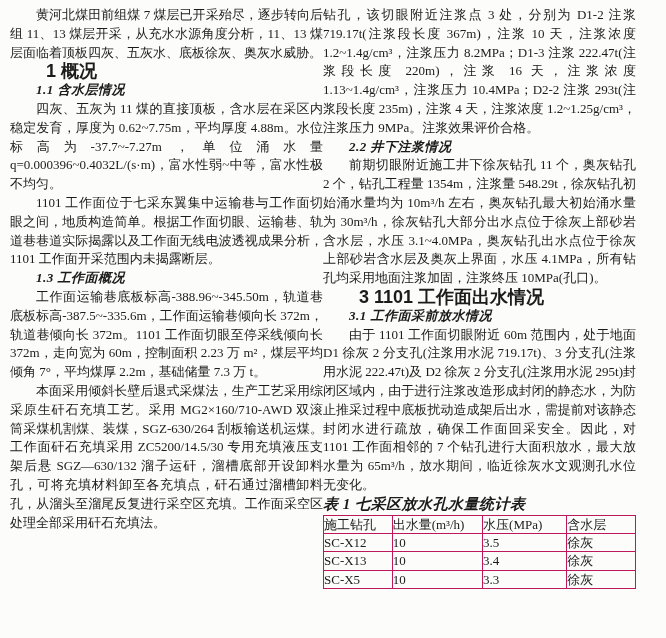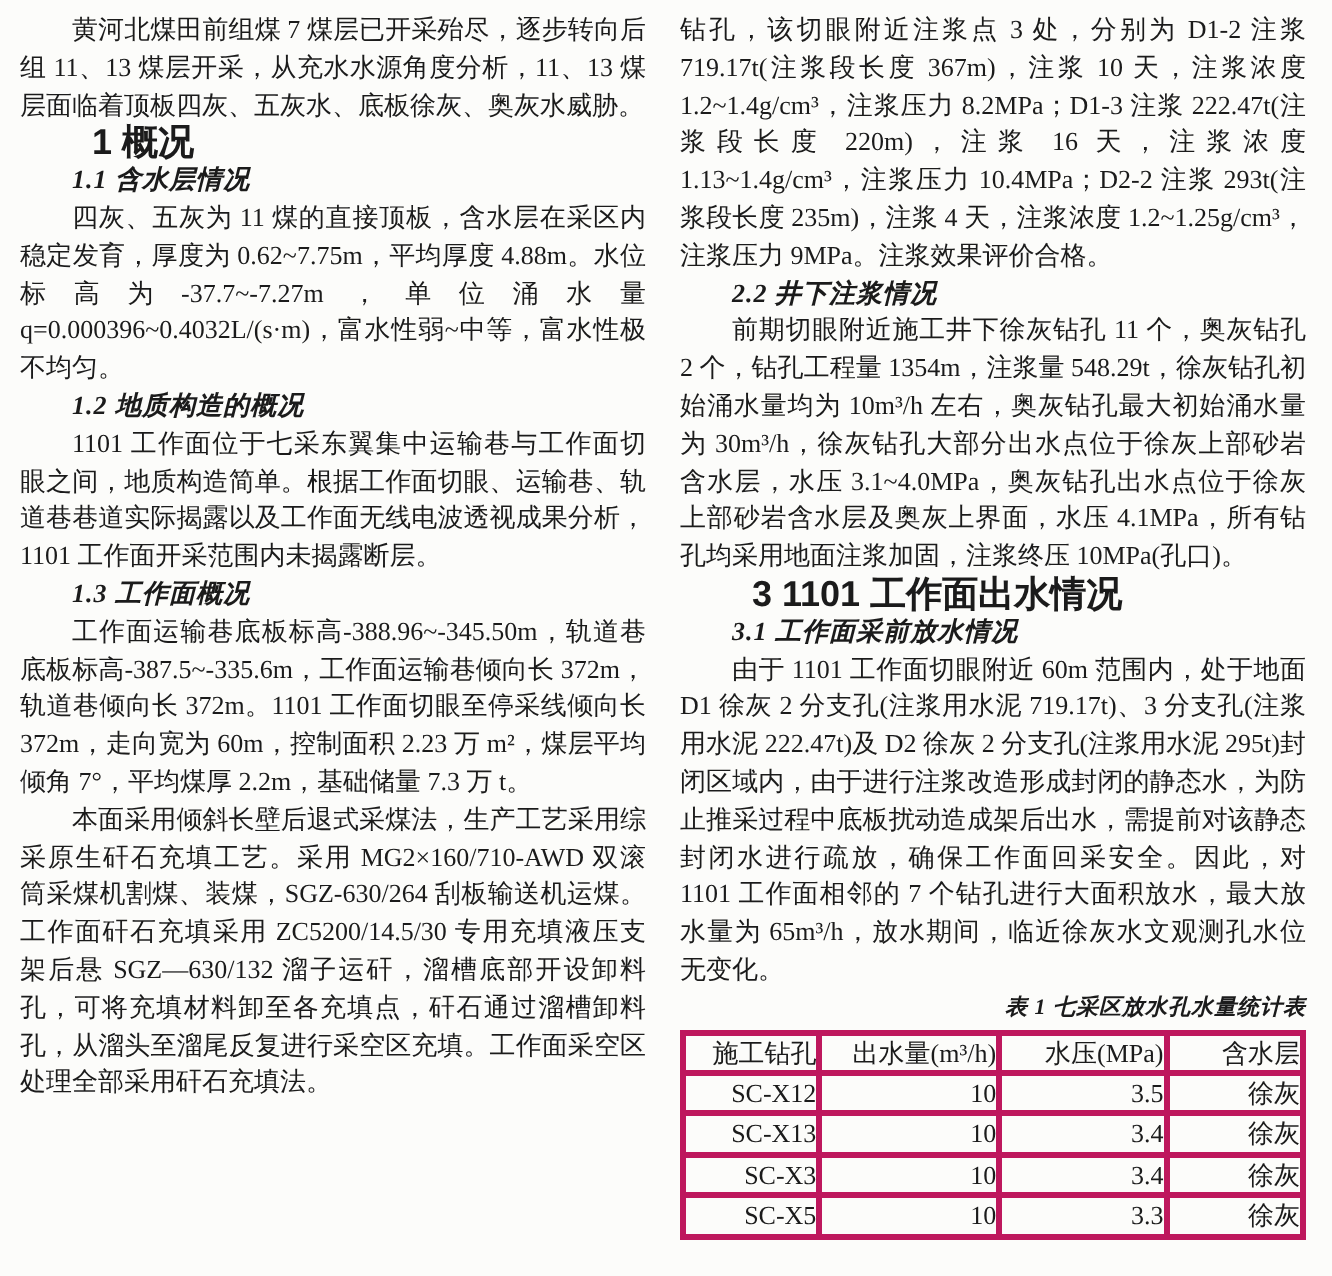--- a/index.html
+++ b/index.html
@@ -1,59 +1,58 @@
 <!DOCTYPE html>
 <html><head>
 <meta charset="utf-8">
 <style>
   html,body{margin:0;padding:0;background:#e8e8e6;}
   .page{
     width:666px;height:638px;box-sizing:border-box;
     background:#fcfcfa;overflow:hidden;
-    display:flex;gap:17px;padding:6px 7px 0 10px;
+    display:flex;padding:6px 7px 0 10px;
     font-family:"Liberation Serif","DejaVu Serif",serif;
     color:#1b1b1b;
   }
   .col{flex:0 0 313px;width:313px;}
   .blk{margin:0;font-size:13px;line-height:18.8px;text-align:justify;}
   .para{text-indent:2em;}
   .para_noindent{text-indent:0;}
   .heading{
     font-family:"Liberation Sans","DejaVu Sans",sans-serif;
     font-weight:bold;text-indent:2em;font-size:18px;
   }
   .subheading{
     font-style:italic;font-weight:700;text-indent:2em;letter-spacing:.5px;
   }
   .caption{
-    font-style:italic;font-weight:bold;text-align:right;text-indent:0;
-    font-size:11px;letter-spacing:.5px;
+    font-style:italic;font-weight:bold;text-align:left;text-indent:0;
+    font-size:15px;letter-spacing:.5px;
   }
   table.wtable{
     width:100%;border-collapse:collapse;table-layout:fixed;
     font-size:13px;margin:1px 0 0 0;
   }
   .wtable th,.wtable td{
-    border:3px solid #be185d;text-align:right;vertical-align:middle;
+    border:1px solid #be185d;text-align:left;vertical-align:middle;
     padding:0;height:17.4px;line-height:17.4px;font-weight:normal;
     overflow:hidden;white-space:nowrap;
   }
   .wtable col.c1{width:22%}.wtable col.c2{width:29%}
   .wtable col.c3{width:27%}.wtable col.c4{width:22%}
 </style>
 </head>
 <body>
 
 <div class="page">
   <div class="col">
       <p class="blk para">黄河北煤田前组煤 7 煤层已开采殆尽，逐步转向后组 11、13 煤层开采，从充水水源角度分析，11、13 煤层面临着顶板四灰、五灰水、底板徐灰、奥灰水威胁。</p>
       <p class="blk heading">1 概况</p>
       <p class="blk subheading">1.1 含水层情况</p>
       <p class="blk para">四灰、五灰为 11 煤的直接顶板，含水层在采区内稳定发育，厚度为 0.62~7.75m，平均厚度 4.88m。水位标高为-37.7~-7.27m，单位涌水量 q=0.000396~0.4032L/(s·m)，富水性弱~中等，富水性极不均匀。</p>
-      <p class="blk subheading">1.2 地质构造的概况</p>
       <p class="blk para">1101 工作面位于七采东翼集中运输巷与工作面切眼之间，地质构造简单。根据工作面切眼、运输巷、轨道巷巷道实际揭露以及工作面无线电波透视成果分析，1101 工作面开采范围内未揭露断层。</p>
       <p class="blk subheading">1.3 工作面概况</p>
       <p class="blk para">工作面运输巷底板标高-388.96~-345.50m，轨道巷底板标高-387.5~-335.6m，工作面运输巷倾向长 372m，轨道巷倾向长 372m。1101 工作面切眼至停采线倾向长 372m，走向宽为 60m，控制面积 2.23 万 m²，煤层平均倾角 7°，平均煤厚 2.2m，基础储量 7.3 万 t。</p>
       <p class="blk para">本面采用倾斜长壁后退式采煤法，生产工艺采用综采原生矸石充填工艺。采用 MG2×160/710-AWD 双滚筒采煤机割煤、装煤，SGZ-630/264 刮板输送机运煤。工作面矸石充填采用 ZC5200/14.5/30 专用充填液压支架后悬 SGZ—630/132 溜子运矸，溜槽底部开设卸料孔，可将充填材料卸至各充填点，矸石通过溜槽卸料孔，从溜头至溜尾反复进行采空区充填。工作面采空区处理全部采用矸石充填法。</p>
     </div>
   <div class="col">
       <p class="blk para_noindent">钻孔，该切眼附近注浆点 3 处，分别为 D1-2 注浆 719.17t(注浆段长度 367m)，注浆 10 天，注浆浓度 1.2~1.4g/cm³，注浆压力 8.2MPa；D1-3 注浆 222.47t(注浆段长度 220m)，注浆 16 天，注浆浓度 1.13~1.4g/cm³，注浆压力 10.4MPa；D2-2 注浆 293t(注浆段长度 235m)，注浆 4 天，注浆浓度 1.2~1.25g/cm³，注浆压力 9MPa。注浆效果评价合格。</p>
       <p class="blk subheading">2.2 井下注浆情况</p>
       <p class="blk para">前期切眼附近施工井下徐灰钻孔 11 个，奥灰钻孔 2 个，钻孔工程量 1354m，注浆量 548.29t，徐灰钻孔初始涌水量均为 10m³/h 左右，奥灰钻孔最大初始涌水量为 30m³/h，徐灰钻孔大部分出水点位于徐灰上部砂岩含水层，水压 3.1~4.0MPa，奥灰钻孔出水点位于徐灰上部砂岩含水层及奥灰上界面，水压 4.1MPa，所有钻孔均采用地面注浆加固，注浆终压 10MPa(孔口)。</p>
       <p class="blk heading">3 1101 工作面出水情况</p>
@@ -82,26 +81,20 @@
             <td>3.5</td>
             <td>徐灰</td>
           </tr>
           <tr>
             <td>SC-X13</td>
             <td>10</td>
             <td>3.4</td>
             <td>徐灰</td>
           </tr>
           <tr>
-            <td>SC-X3</td>
-            <td>10</td>
-            <td>3.4</td>
-            <td>徐灰</td>
-          </tr>
-          <tr>
             <td>SC-X5</td>
             <td>10</td>
             <td>3.3</td>
             <td>徐灰</td>
           </tr>
         </tbody>
       </table>
     </div>
 </div>
 

